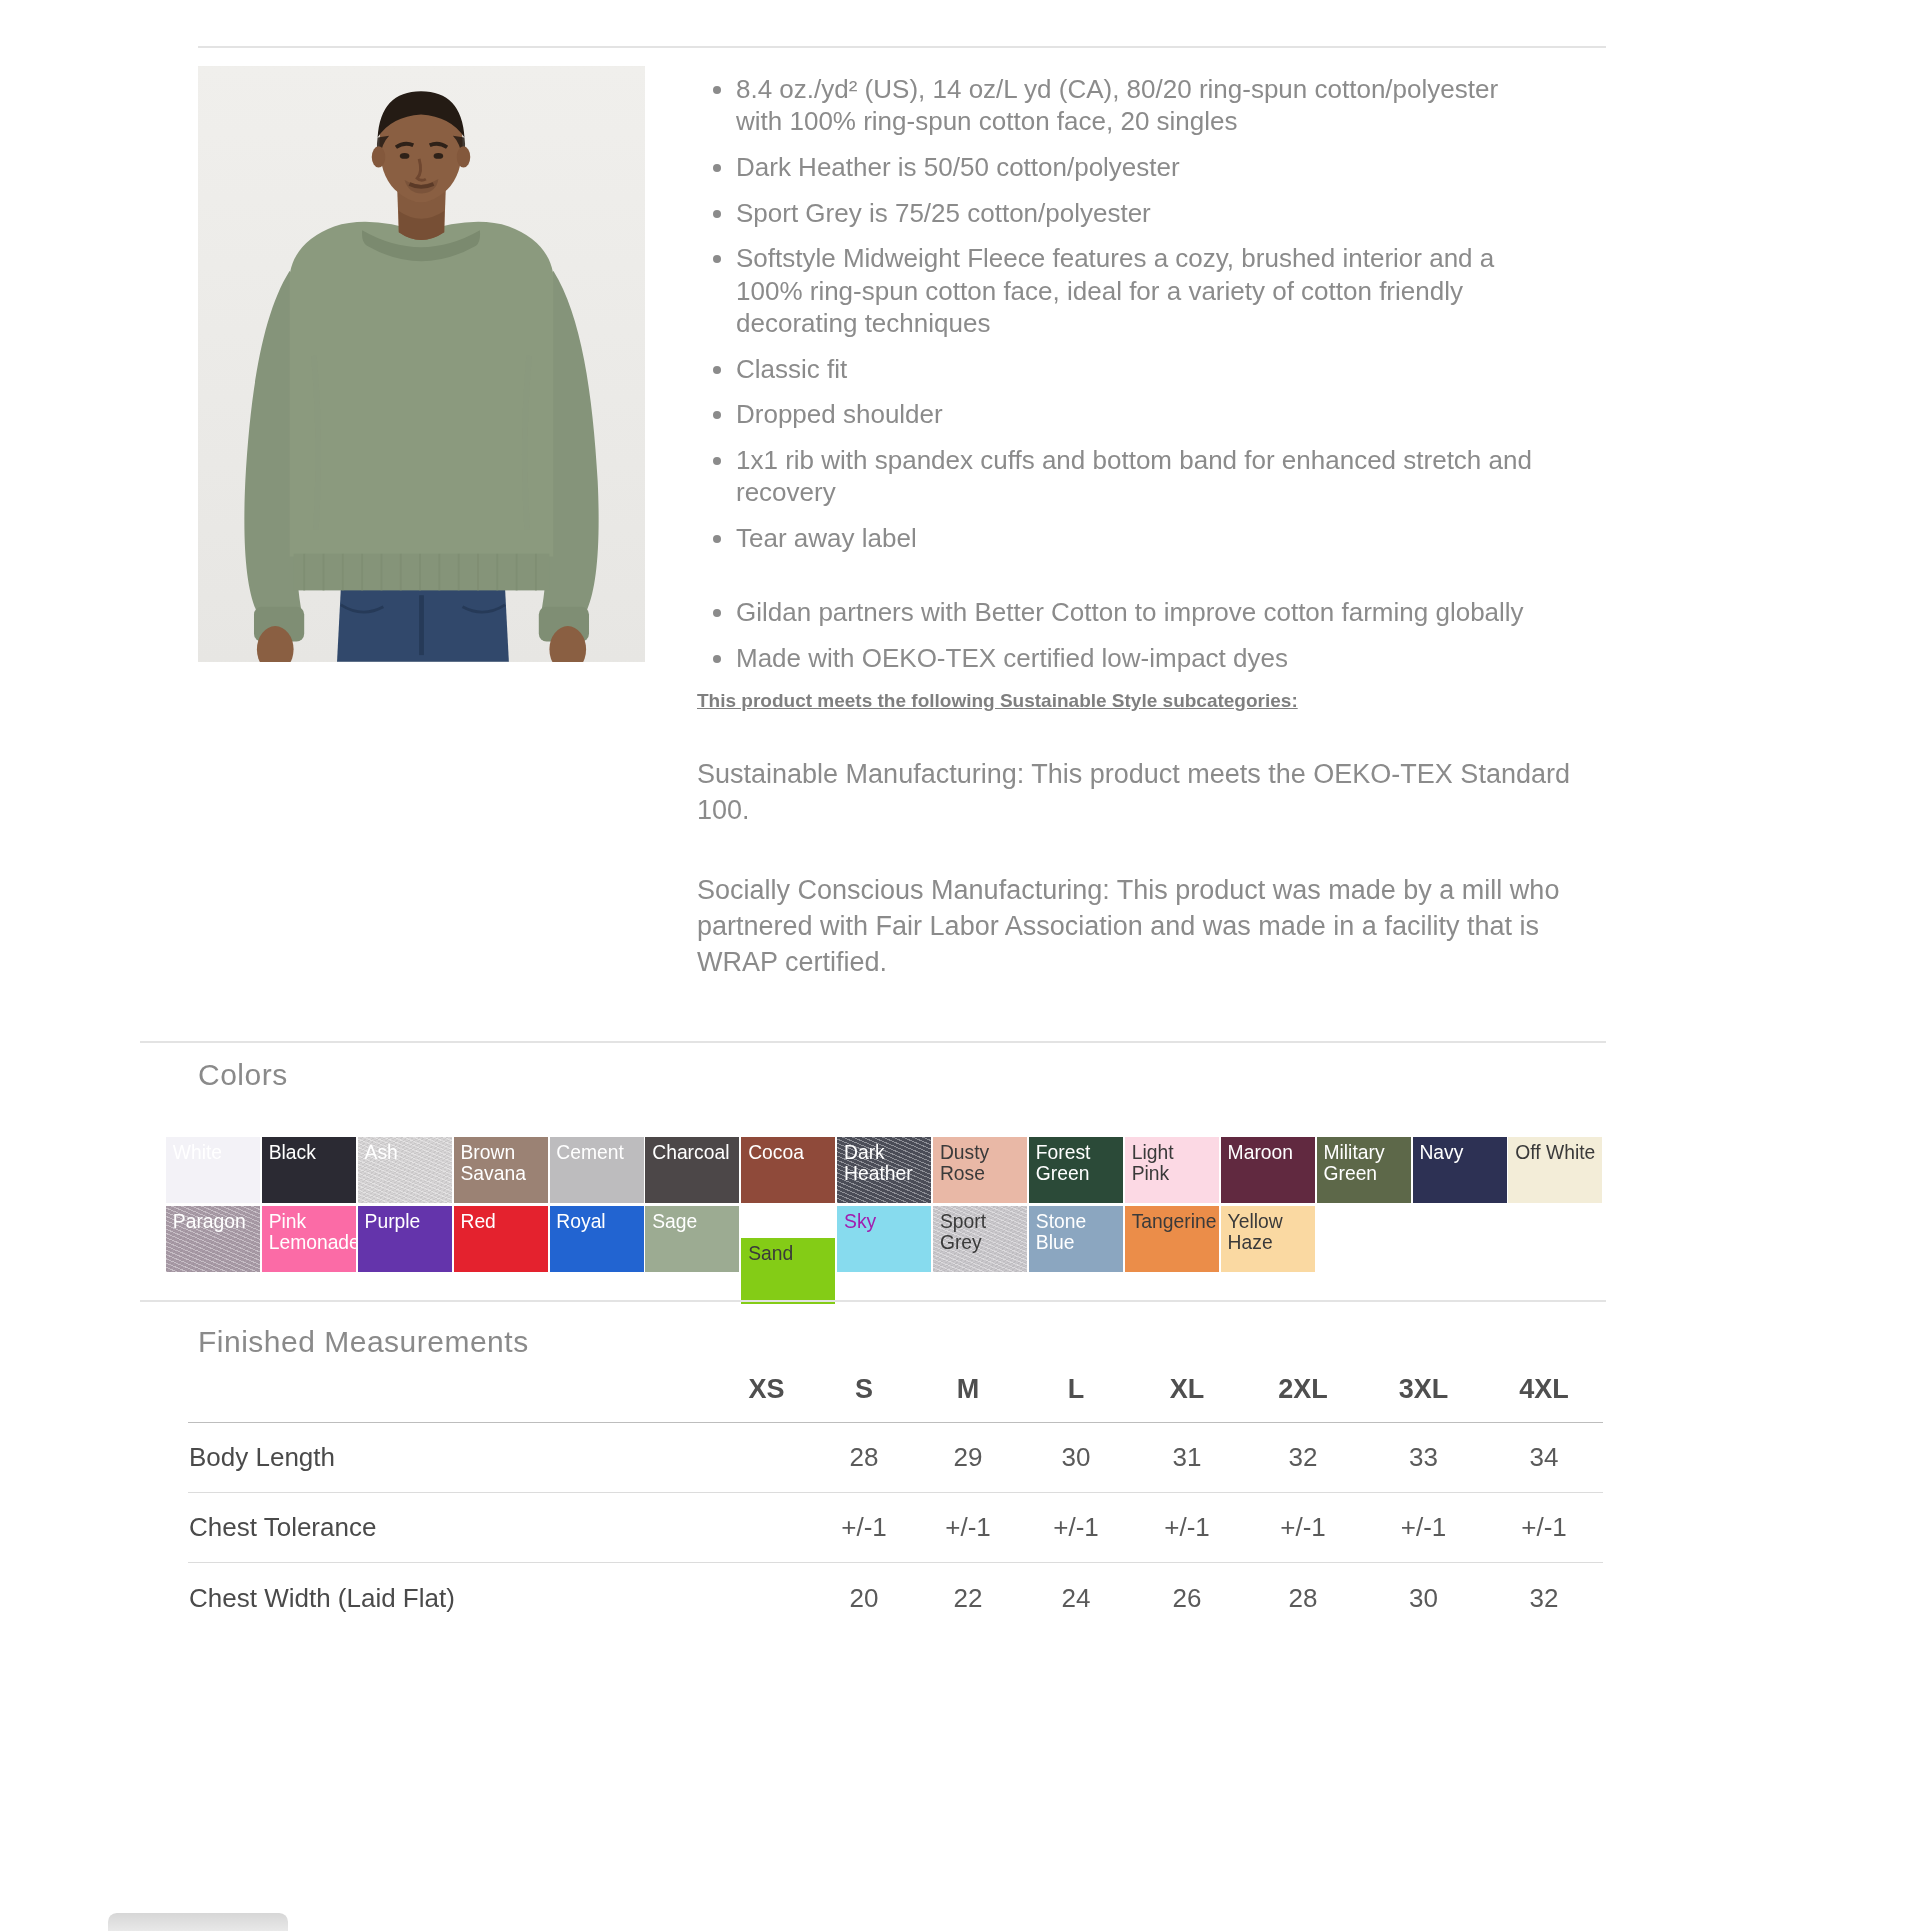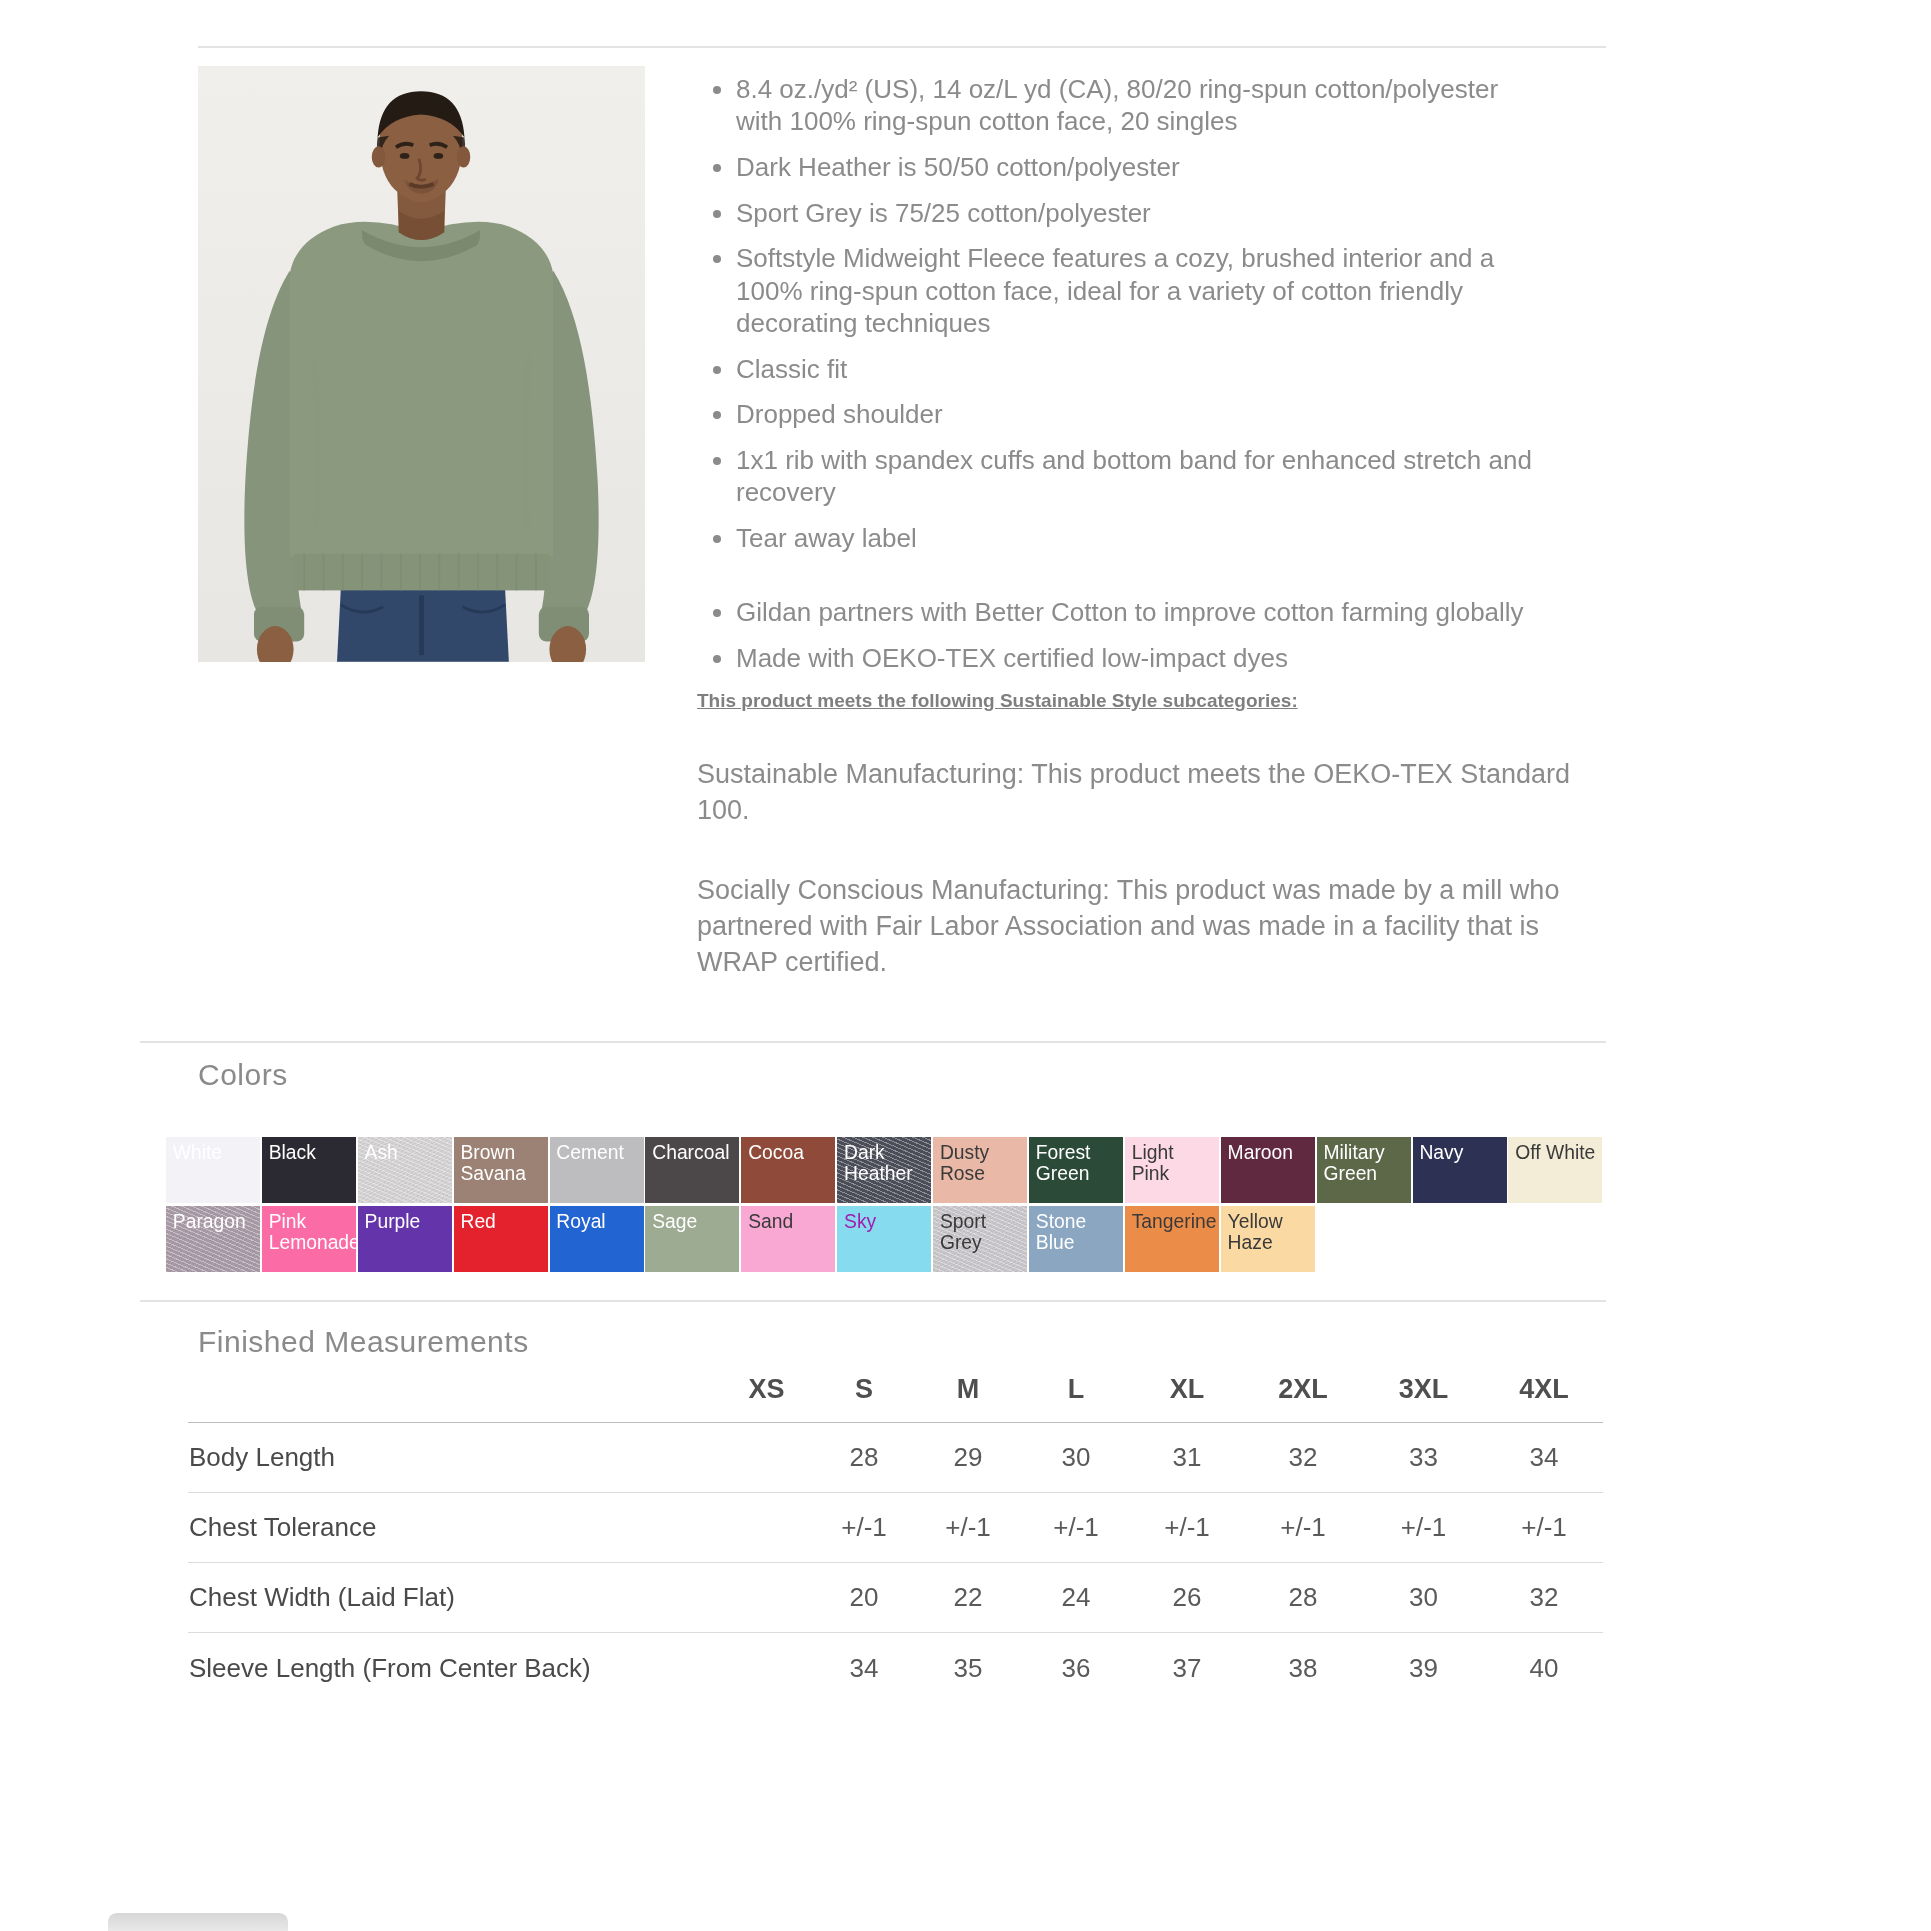--- a/index.html
+++ b/index.html
@@ -190,21 +190,21 @@
       </div>
       <div class="swatch" style="background-color: rgb(228, 34, 46);">
         <span class="swatch-label" style="color: rgb(255, 255, 255);">Red</span>
       </div>
       <div class="swatch" style="background-color: rgb(34, 100, 209);">
         <span class="swatch-label" style="color: rgb(255, 255, 255);">Royal</span>
       </div>
       <div class="swatch" style="background-color: rgb(156, 171, 146);">
         <span class="swatch-label" style="color: rgb(255, 255, 255);">Sage</span>
       </div>
-      <div class="swatch" style="background-color: #f9a8d4;">
+      <div class="swatch" style="background-color: #84cc16; margin-top: 32px;">
         <span class="swatch-label" style="color: rgb(58, 58, 58);">Sand</span>
       </div>
       <div class="swatch" style="background-color: rgb(135, 219, 238);">
         <span class="swatch-label" style="color: #a21caf;">Sky</span>
       </div>
       <div class="swatch heather" style="background-color: rgb(201, 199, 203);">
         <span class="swatch-label" style="color: rgb(58, 58, 58);">Sport Grey</span>
       </div>
       <div class="swatch" style="background-color: rgb(139, 166, 192);">
         <span class="swatch-label" style="color: rgb(255, 255, 255);">Stone Blue</span>
@@ -272,28 +272,17 @@
         <td class="rowlabel">Chest Width (Laid Flat)</td>
         <td></td>
         <td>20</td>
         <td>22</td>
         <td>24</td>
         <td>26</td>
         <td>28</td>
         <td>30</td>
         <td>32</td>
       </tr>
-      <tr>
-        <td class="rowlabel">Sleeve Length (From Center Back)</td>
-        <td></td>
-        <td>34</td>
-        <td>35</td>
-        <td>36</td>
-        <td>37</td>
-        <td>38</td>
-        <td>39</td>
-        <td>40</td>
-      </tr>
     </tbody>
 </table>
 
 <div class="abs bottom-pill"></div>
 
 
 </body></html>

